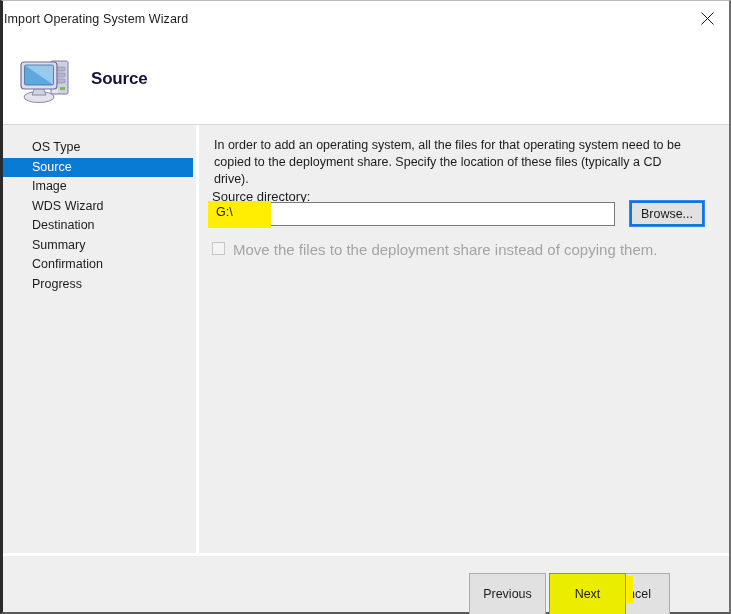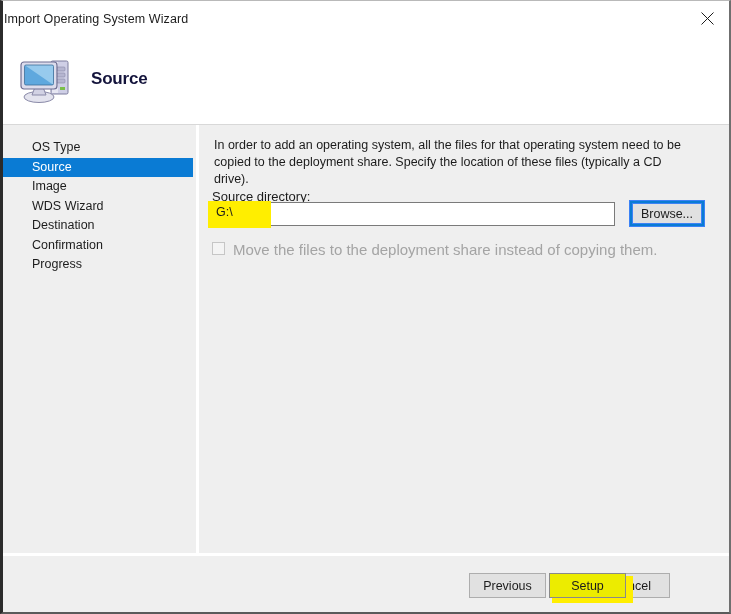--- a/index.html
+++ b/index.html
@@ -196,21 +196,21 @@
   }
 
   .browse-btn {
     position: absolute;
     left: 417px;
     top: -2px;
     width: 76px;
     height: 27px;
     box-sizing: border-box;
     background: #e1e1e1;
-    border: 4px solid #3b82f6;
+    border: 1px solid #3b82f6;
     outline: 2px solid #0a7bd4;
     outline-offset: -3px;
     font-family: "Liberation Sans", sans-serif;
     font-size: 12.5px;
     color: #1c1c1c;
     cursor: default;
     padding: 0;
   }
 
   .checkbox-row {
@@ -252,21 +252,21 @@
     left: 0;
     right: 0;
     bottom: 0;
     height: 56px;
     background: #efefef;
   }
   .btn {
     position: absolute;
     top: 17px;
     width: 77px;
-    height: 25px;
+    height: 42px;
     box-sizing: border-box;
     background: #e1e1e1;
     border: 1px solid #adadad;
     font-family: "Liberation Sans", sans-serif;
     font-size: 12.5px;
     color: #1c1c1c;
     cursor: default;
     padding: 0;
   }
   .btn-previous { left: 466px; }
@@ -322,20 +322,21 @@
 
   <div class="body-area">
 
     <div class="sidebar">
       <div class="sidebar-list">
         <div class="sidebar-item">OS Type</div>
         <div class="sidebar-item selected">Source</div>
         <div class="sidebar-item">Image</div>
         <div class="sidebar-item">WDS Wizard</div>
         <div class="sidebar-item">Destination</div>
+        <div class="sidebar-item">Summary</div>
         <div class="sidebar-item">Confirmation</div>
         <div class="sidebar-item">Progress</div>
       </div>
     </div>
 
     <div class="main">
       <div class="desc">In order to add an operating system, all the files for that operating system need to be copied to the deployment share.  Specify the location of these files (typically a CD drive).</div>
 
       <div class="field-label">Source directory:</div>
 
@@ -349,18 +350,18 @@
       <div class="checkbox-row">
         <div class="cbx"></div>
         <div class="cbx-label">Move the files to the deployment share instead of copying them.</div>
       </div>
     </div>
 
     <div class="footer-sep"></div>
     <div class="footer">
       <div class="next-highlight"></div>
       <button class="btn btn-previous">Previous</button>
-      <button class="btn btn-next">Setup</button>
+      <button class="btn btn-next">Next</button>
       <button class="btn btn-cancel">Cancel</button>
     </div>
 
   </div>
 </div>
 
 </body></html>

